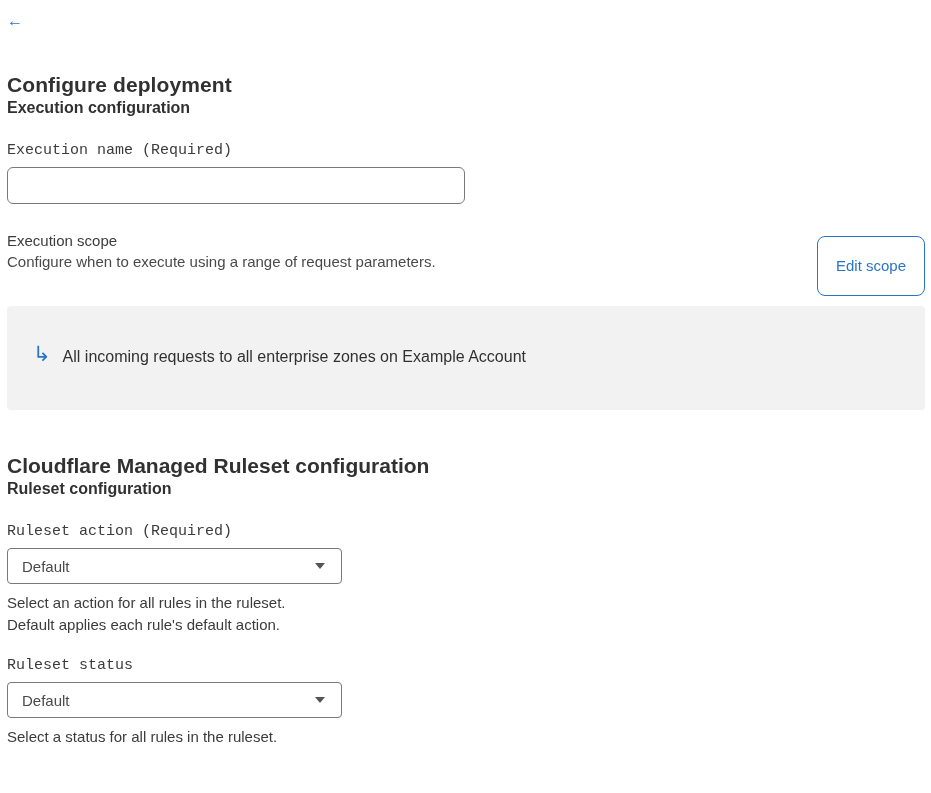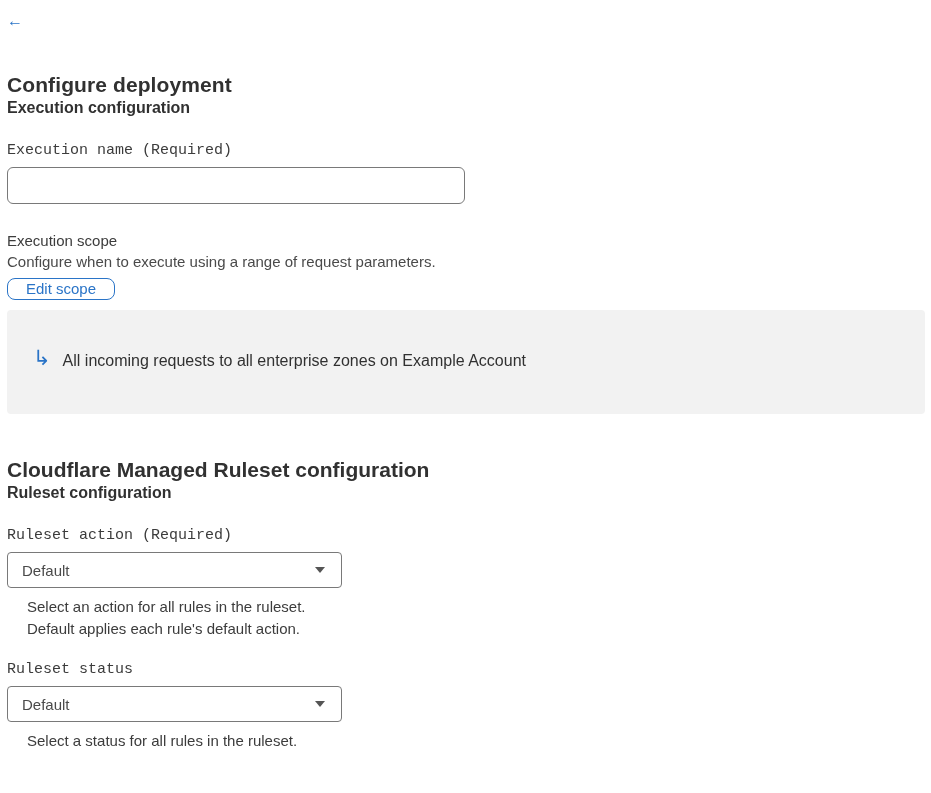--- a/index.html
+++ b/index.html
@@ -43,32 +43,32 @@
   .text-input {
     display: block; margin-top: 7px;
     width: 458px; height: 37px;
     border: 1px solid var(--input_border); border-radius: 6px;
     font-family: "Liberation Sans", sans-serif; font-size: 15px;
     padding: 0 12px; color: var(--body_text); outline: none; background: #fff;
   }
 
   .scope-row {
     margin-top: 26px;
-    display: flex; justify-content: space-between; align-items: flex-start; flex-direction: column;
+    display: flex; justify-content: space-between; align-items: flex-start;
   }
   .scope-text div { font-size: 15px; line-height: 21px; }
   .scope-desc { color: #4a4a4a; }
 
   .btn-outline {
     margin-top: 6px; margin-right: 0;
     background: #fff; color: var(--accent);
     border: 1px solid var(--accent); border-radius: 8px;
     font-family: "Liberation Sans", sans-serif;
     font-size: 15px; line-height: 18px;
-    padding: 1px 18px; cursor: pointer;
+    padding: 20px 18px; cursor: pointer;
   }
 
   .scope-box {
     margin-top: 10px; width: 918px; height: 104px;
     background: var(--box_bg); border-radius: 4px;
     padding: 27px 20px 0 20px;
   }
   .scope-box .line1 { font-size: 16px; line-height: 20px; }
   .scope-box .line1 .strong { color: var(--body_text); }
   .scope-box .line1 .muted { color: var(--muted); }
@@ -85,21 +85,21 @@
     border: 1px solid var(--input_border); border-radius: 4px;
     background: #fff; cursor: pointer;
     display: flex; align-items: center; justify-content: space-between;
     padding: 0 14px 0 14px; font-size: 15px; color: #4a4a4a;
   }
   .tri-down {
     width: 0; height: 0;
     border-left: 5px solid transparent; border-right: 5px solid transparent;
     border-top: 6px solid #555; margin-right: 2px;
   }
-  .help-text { font-size: 15px; line-height: 22px; color: var(--body_text); margin-left: 20px; }
+  .help-text { font-size: 15px; line-height: 22px; color: var(--body_text); }
   .help-first { margin-top: 8px; }
   .label-status { margin-top: 21px; }
 </style>
 </head>
 <body>
 
 <div class="page">
 
   <a class="back-link">
     <span class="arrow">←</span>

